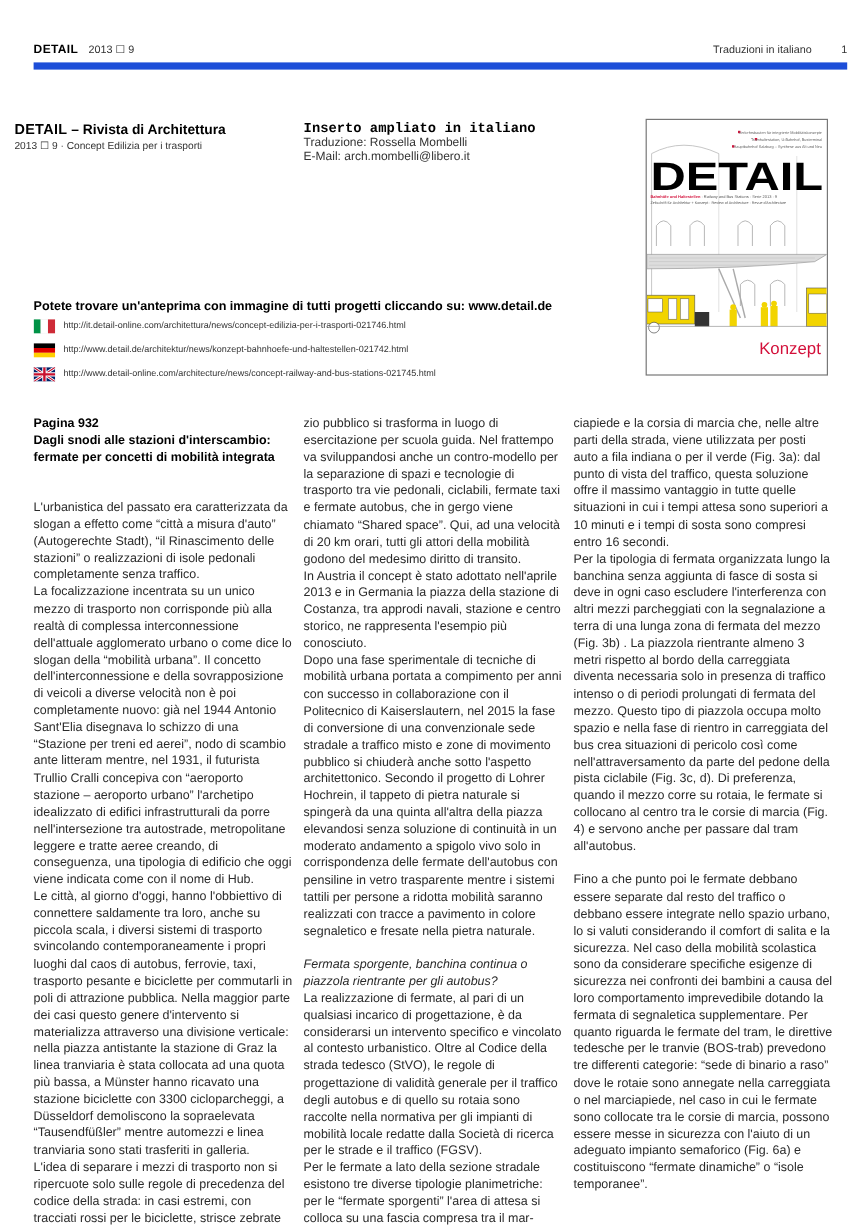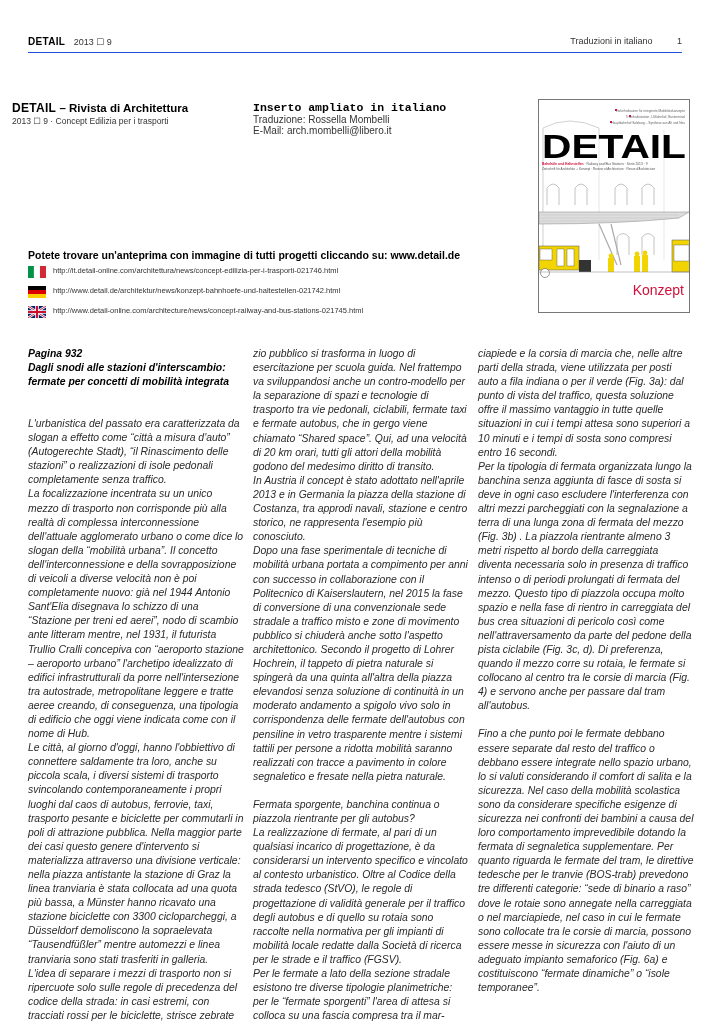--- a/index.html
+++ b/index.html
@@ -1,19 +1,19 @@
 <!DOCTYPE html>
 <html><head>
 <meta charset="utf-8">
 <style>
   html, body { margin: 0; padding: 0; background: #ffffff; }
   body { width: 718px; height: 1024px; position: relative; overflow: hidden;
          font-family: "Liberation Sans", sans-serif; color: #222; }
-  .runhead { position: absolute; left: 28px; right: 36px; top: 36px; height: 16px;
-             border-bottom: 1px solid #1d4ed8; font-size: 9px; }
+  .runhead { position: absolute; left: 28px; right: 12px; top: 36px; height: 16px;
+             border-bottom: 6px solid #1d4ed8; font-size: 9px; }
   .runhead .brand { font-weight: 900; font-size: 10px; letter-spacing: 0.3px; color: #000; }
   .runhead .issue { margin-left: 6px; color: #333; }
   .runhead .right { position: absolute; right: 0; top: 0; color: #333; }
   .runhead .right .pg { margin-left: 22px; }
 
   .masthead { position: absolute; left: 12px; top: 101px; width: 220px; }
   .masthead .title { font-size: 11.5px; font-weight: bold; color: #000; }
   .masthead .title .brand { font-weight: 900; letter-spacing: 0.3px; font-size: 12px; }
   .masthead .sub { font-size: 8.5px; color: #333; margin-top: 1px; }
 
@@ -26,21 +26,21 @@
 
   .links { position: absolute; left: 28px; top: 249px; width: 470px; }
   .links .heading { font-size: 10.5px; font-weight: bold; color: #000; margin-bottom: 5px; }
   .links .row { display: flex; height: 20px; font-size: 7.5px; color: #333; }
   .flag { width: 18px; height: 12px; margin-right: 7px; flex: none; display: inline-block; }
 
   .col { position: absolute; top: 347px; width: 216px; font-size: 10.4px; line-height: 14.1px; color: #2a2a2a; }
   .col1 { left: 28px; }
   .col2 { left: 253px; }
   .col3 { left: 478px; }
-  .col p { margin: 0; font-style: italic; }
+  .col p { margin: 0; }
   .col .hd { font-weight: bold; color: #000; font-size: 10.4px; line-height: 14px; }
   .col .gap { height: 28px; }
   .col .gap14 { height: 14px; }
   .col .it { font-style: italic; }
 </style>
 </head>
 <body>
 
 <div class="runhead">
   <span class="brand">DETAIL</span>

